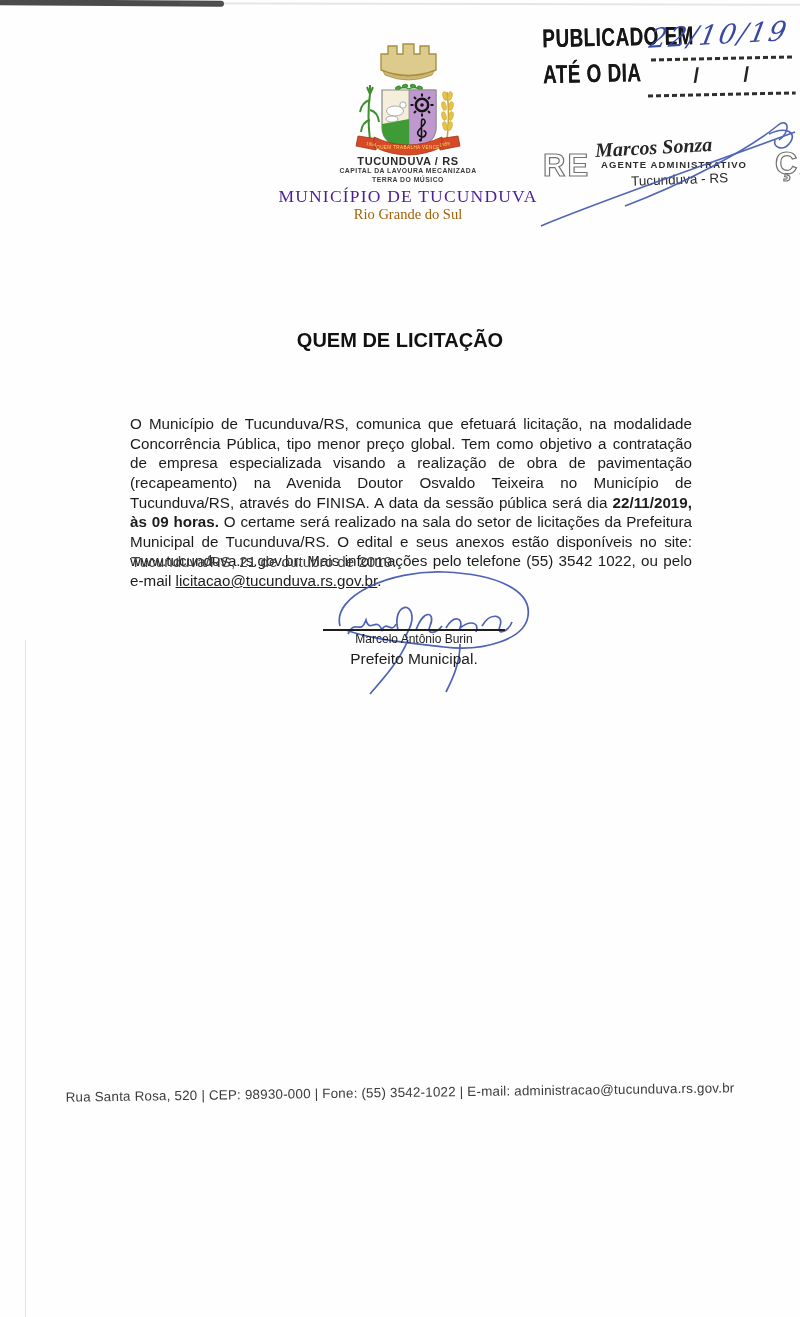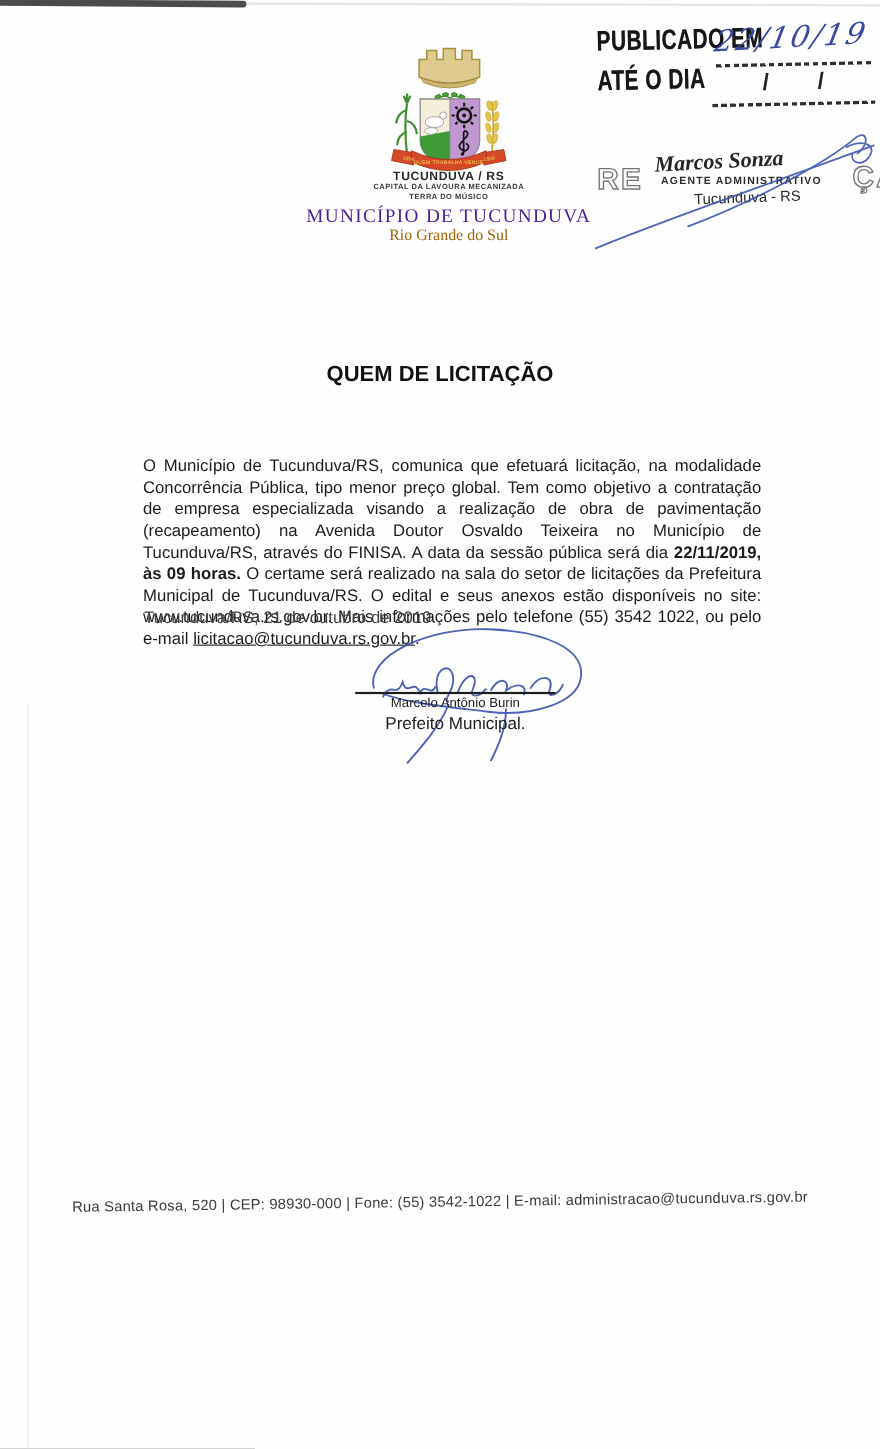--- a/index.html
+++ b/index.html
@@ -37,21 +37,21 @@
     font-style:italic;font-size:27px;color:#3849a5;transform:skewX(-14deg) rotate(-2deg);
     white-space:nowrap;letter-spacing:2px;}
   .dash-seg{position:absolute;height:3px;
     background:repeating-linear-gradient(90deg,#2e2e2e 0 5px,transparent 5px 8px);}
   .pub-dash{left:108px;top:34px;width:142px;}
   .ate-dash{left:104px;top:70px;width:148px;}
   .ate-slash{position:absolute;top:40px;font-size:21px;font-weight:700;color:#222;}
   .ate-slash.s1{left:150px;}
   .ate-slash.s2{left:200px;}
   .stamp-recv{position:absolute;left:543px;top:136px;width:256px;height:90px;}
-  .ghost{position:absolute;font-weight:700;font-size:27px;letter-spacing:2px;
+  .ghost{position:absolute;font-weight:700;font-size:31px;letter-spacing:2px;
     color:rgba(70,70,70,.32);-webkit-text-fill-color:transparent;-webkit-text-stroke:1.2px rgba(55,55,55,.7);}
   .ghost-l{left:0;top:12px;}
   .ghost-r{left:188px;top:10px;margin-left:44px;}
   .recv-name{position:absolute;left:52px;top:0;font-family:"Liberation Serif",serif;
     font-weight:700;font-style:italic;font-size:20px;color:#262626;transform:rotate(-3deg);white-space:nowrap;}
   .recv-role{position:absolute;left:58px;top:23px;font-size:9.5px;font-weight:700;
     letter-spacing:1.1px;color:#2c2c2c;white-space:nowrap;}
   .recv-city{position:absolute;left:88px;top:36px;font-size:13.5px;color:#2a2a2a;
     transform:rotate(-2deg);white-space:nowrap;}
   .recv-ink{position:absolute;left:-10px;top:-48px;width:280px;height:150px;pointer-events:none;}

